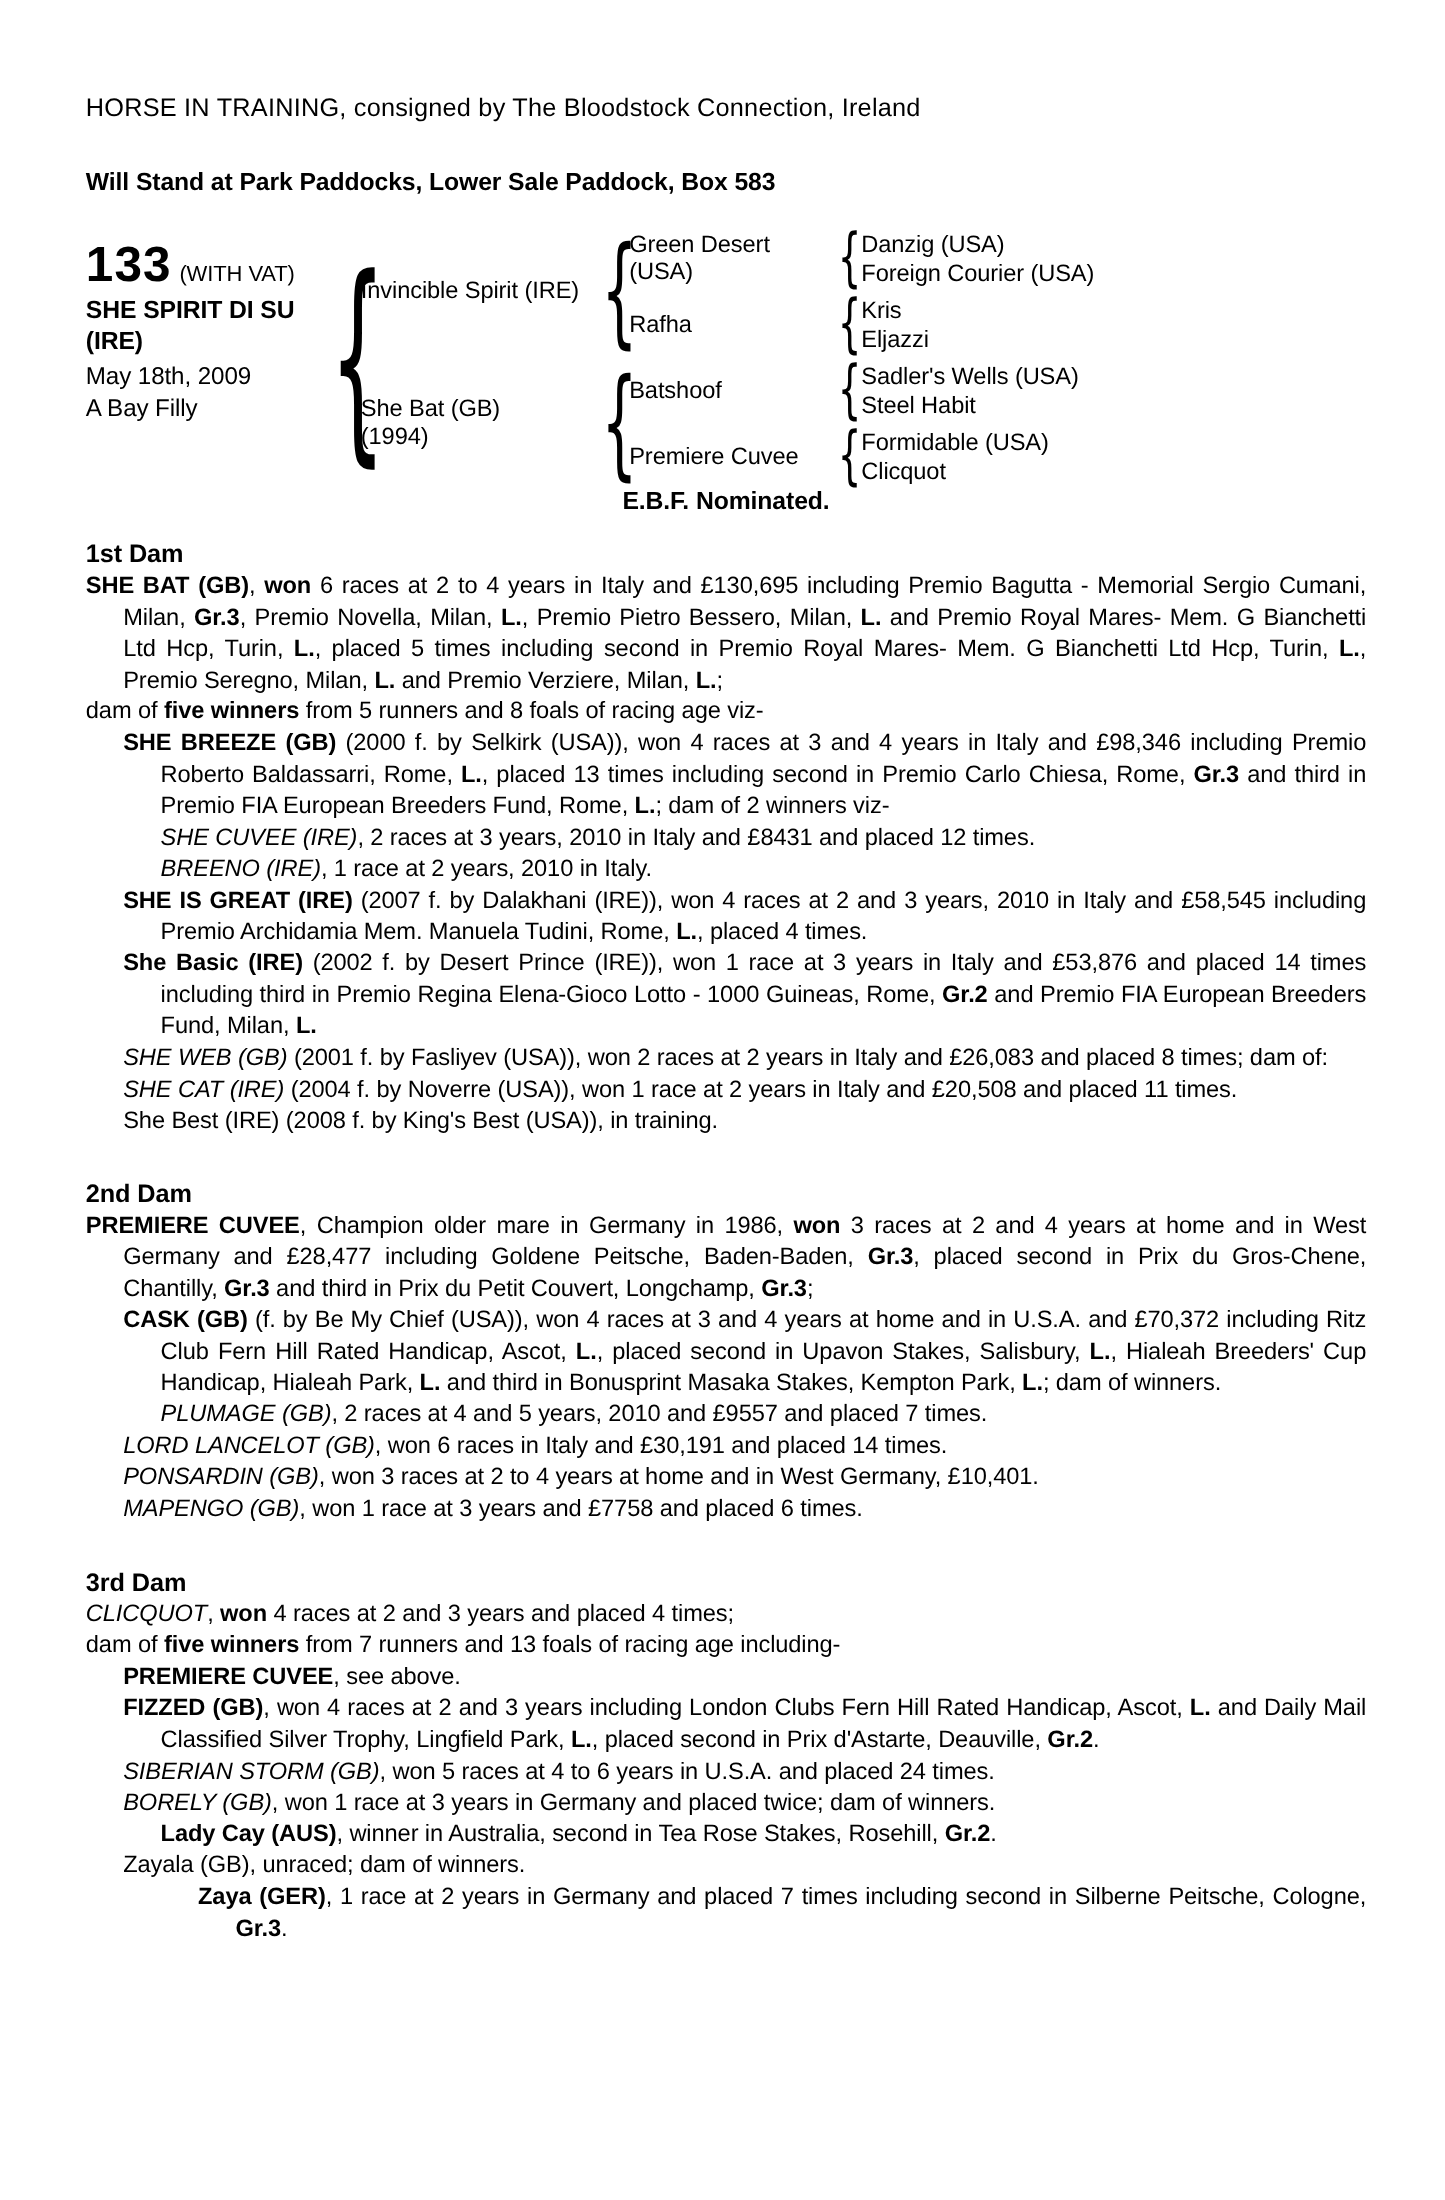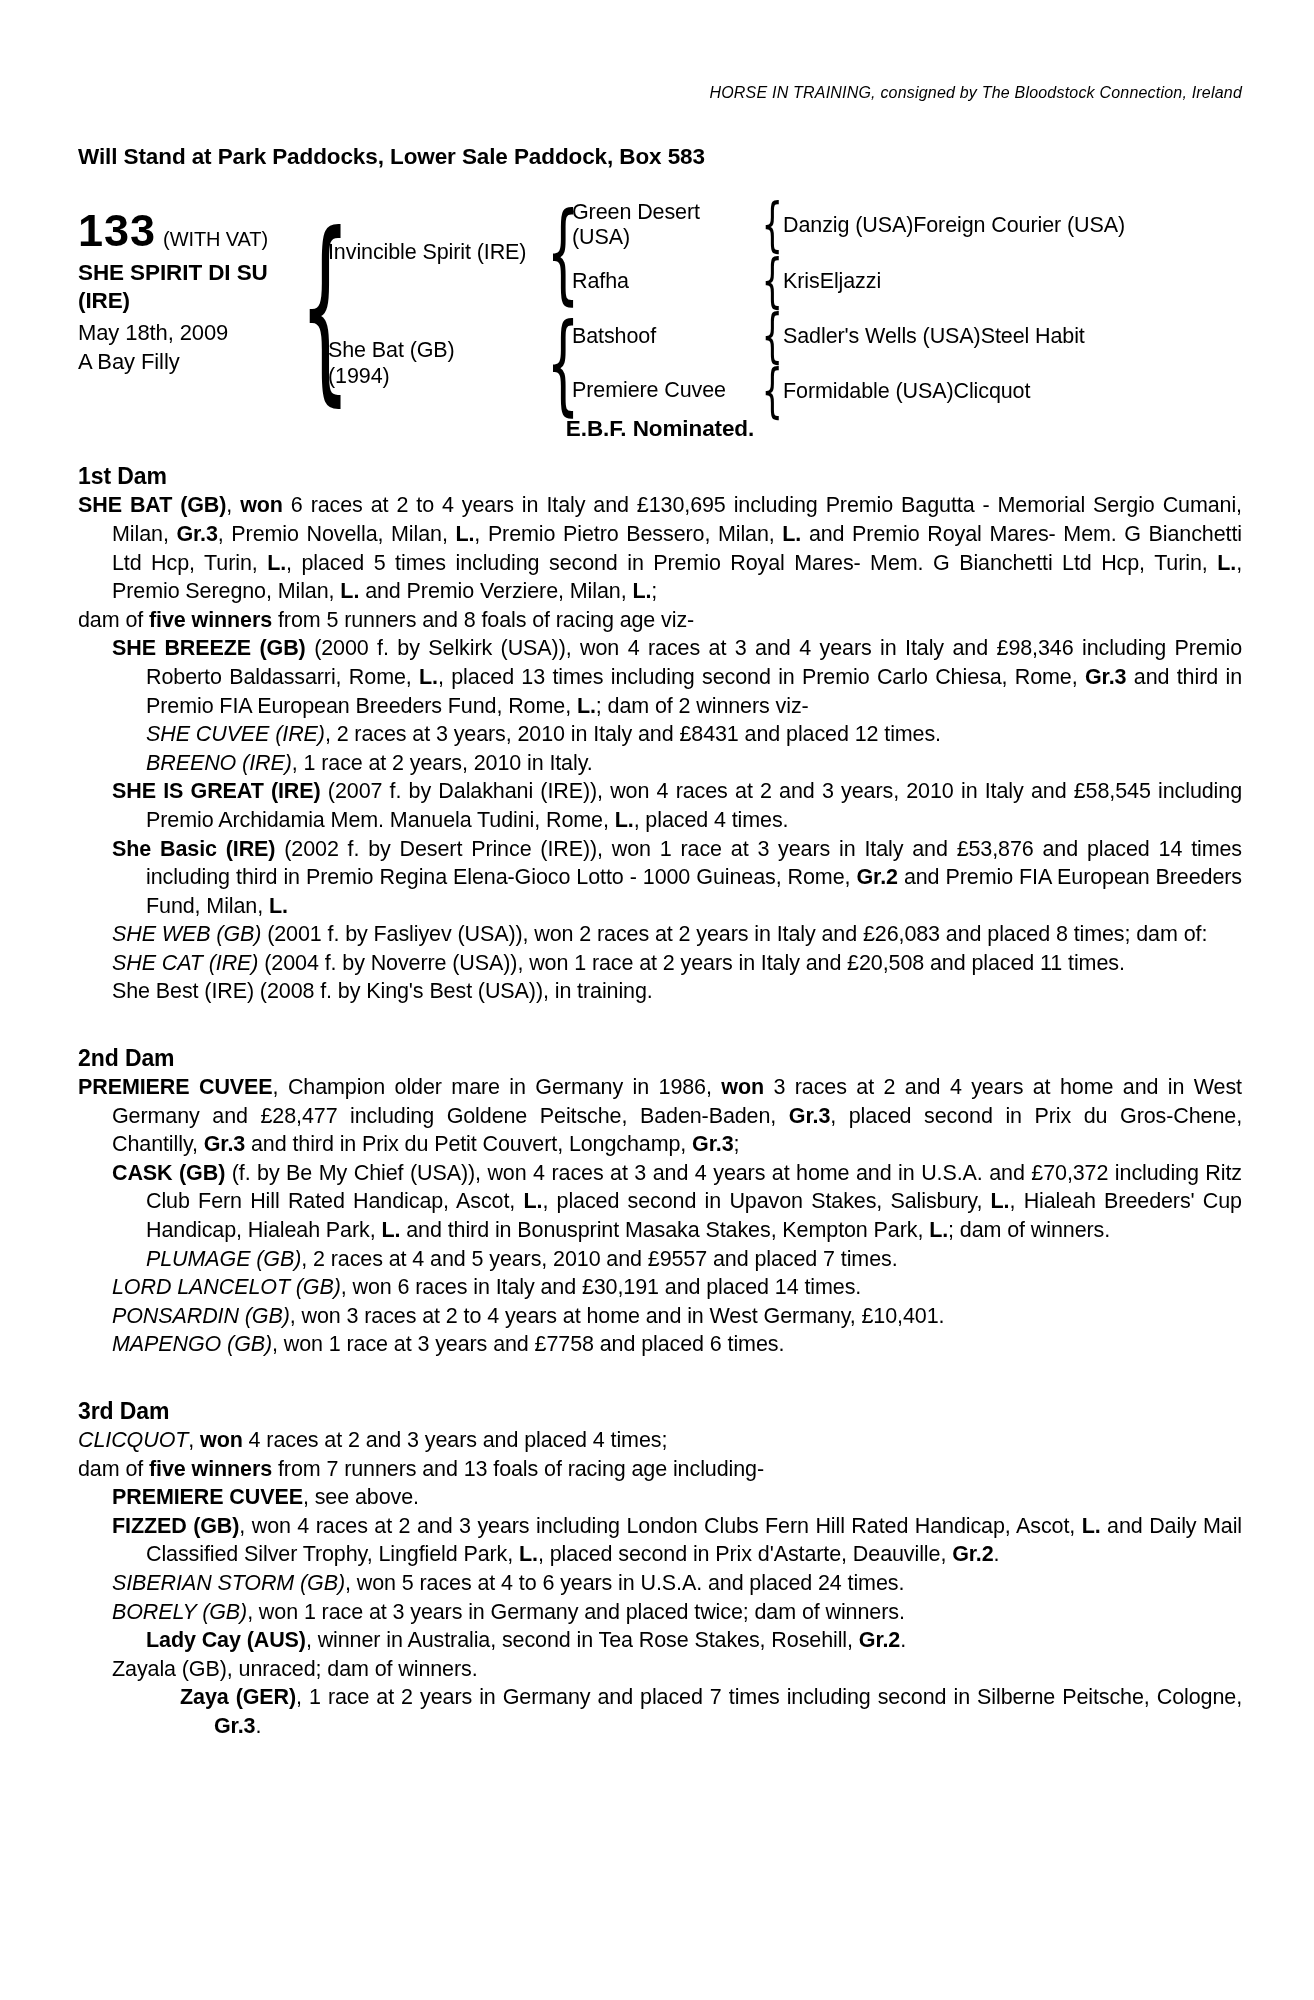--- a/index.html
+++ b/index.html
@@ -9,23 +9,22 @@
     margin:0 auto;
     background:#ffffff;
     box-sizing:border-box;
     padding:84px 72px 0 78px;
     font-family:"Liberation Sans", sans-serif;
     color:#000;
     overflow:hidden;
     letter-spacing:-0.1px;
   }
   .header {
-    text-align:right;
-    font-style:italic;
-    font-size:16px;
+    text-align:left;
+    font-size:23px;
     letter-spacing:0.2px;
   }
   .stand {
     margin-top:42px;
     font-weight:bold;
     font-size:22.5px;
   }
   
   .lot-row { margin-top:30px; display:flex; }
   .lot-info { width:212px; flex:none; padding-top:8px; }
@@ -36,21 +35,21 @@
   .foal-date { font-size:22px; margin-top:4px; line-height:1.3; }
   .color-sex { font-size:22px; line-height:1.3; }
 
   .tree { display:flex; align-items:center; font-size:21.5px; }
   .halves { display:flex; flex-direction:column; gap:8px; }
   .half { display:flex; align-items:center; }
   .g1block { width:212px; flex:none; line-height:1.2; }
   .g2stack { display:flex; flex-direction:column; gap:8px; }
   .g2group { display:flex; align-items:center; }
   .g2name { width:186px; flex:none; }
-  .g3stack { display:flex; }
+  .g3stack { display:flex; flex-direction:column; }
   .g3name { line-height:26px; white-space:nowrap; }
 
   .brace {
     font-family:"DejaVu Sans", sans-serif;
     font-weight:normal;
     line-height:0.9;
     user-select:none;
     text-align:center;
     flex:none;
   }

